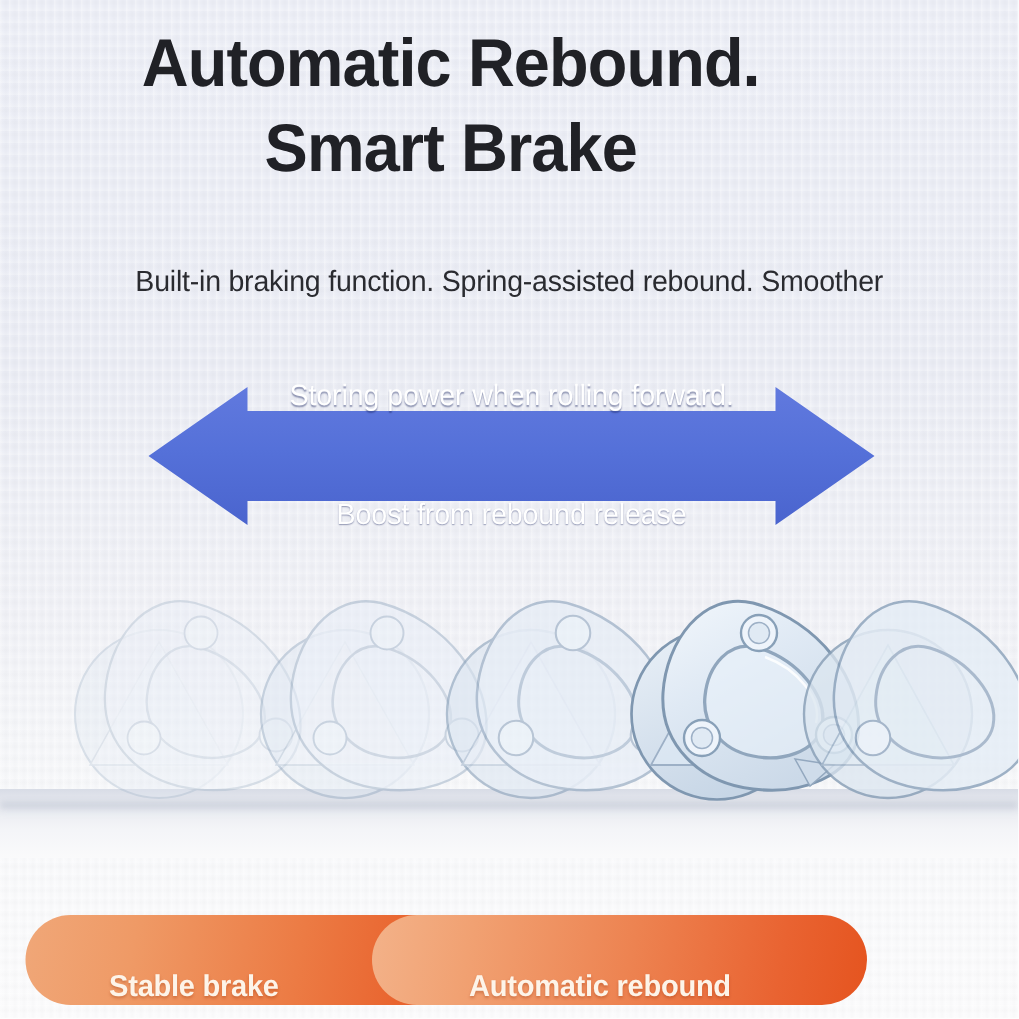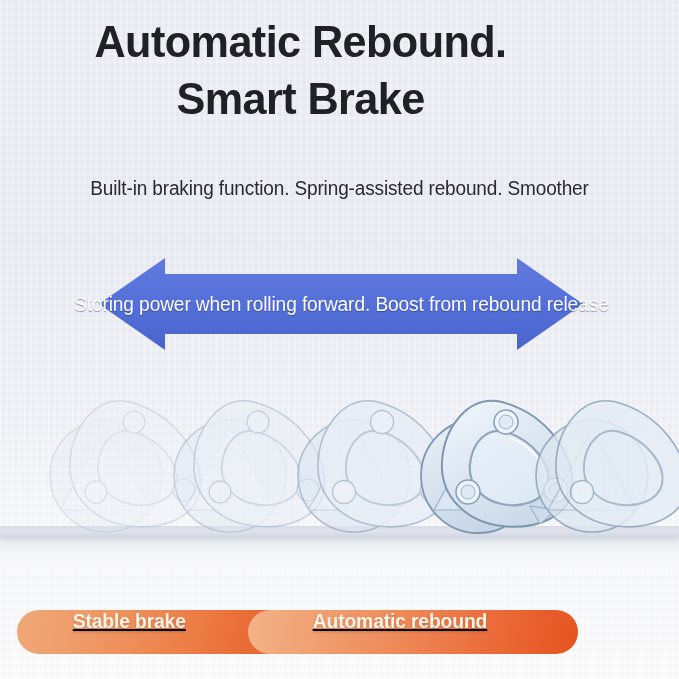--- a/index.html
+++ b/index.html
@@ -73,23 +73,23 @@
     height: 104px;
   }
   .arrow-banner svg { display: block; }
   .arrow-text {
     position: absolute;
     left: 0;
     top: 0;
     width: 488px;
     height: 104px;
     display: flex;
-    flex-direction: row;
+    flex-direction: column;
     align-items: center;
-    justify-content: center;
+    justify-content: space-between;
     gap: 0;
     pointer-events: none;
   }
   .arrow-line {
     color: #ffffff;
     font-size: 19.5px;
     line-height: 25px;
     font-weight: 400;
     letter-spacing: -0.1px;
     text-shadow: 0 1px 1px rgba(20,30,90,0.45);
@@ -136,26 +136,25 @@
   .pill-bar {
     position: absolute;
     left: 0;
     top: 610px;
     width: 679px;
     height: 69px;
   }
   .pill {
     position: absolute;
     top: 0;
-    height: 44px;
+    height: 60px;
     border-radius: 34px;
     display: flex;
-    align-items: flex-start;
+    align-items: flex-end;
     box-sizing: border-box;
-    text-decoration: underline;
   }
   .pill-label {
     color: #fdf4e9;
     font-size: 20px;
     font-weight: 700;
     letter-spacing: -0.2px;
     white-space: nowrap;
     text-shadow: 0 1px 2px rgba(150,50,10,0.35);
     transform: scaleX(0.97);
   }

